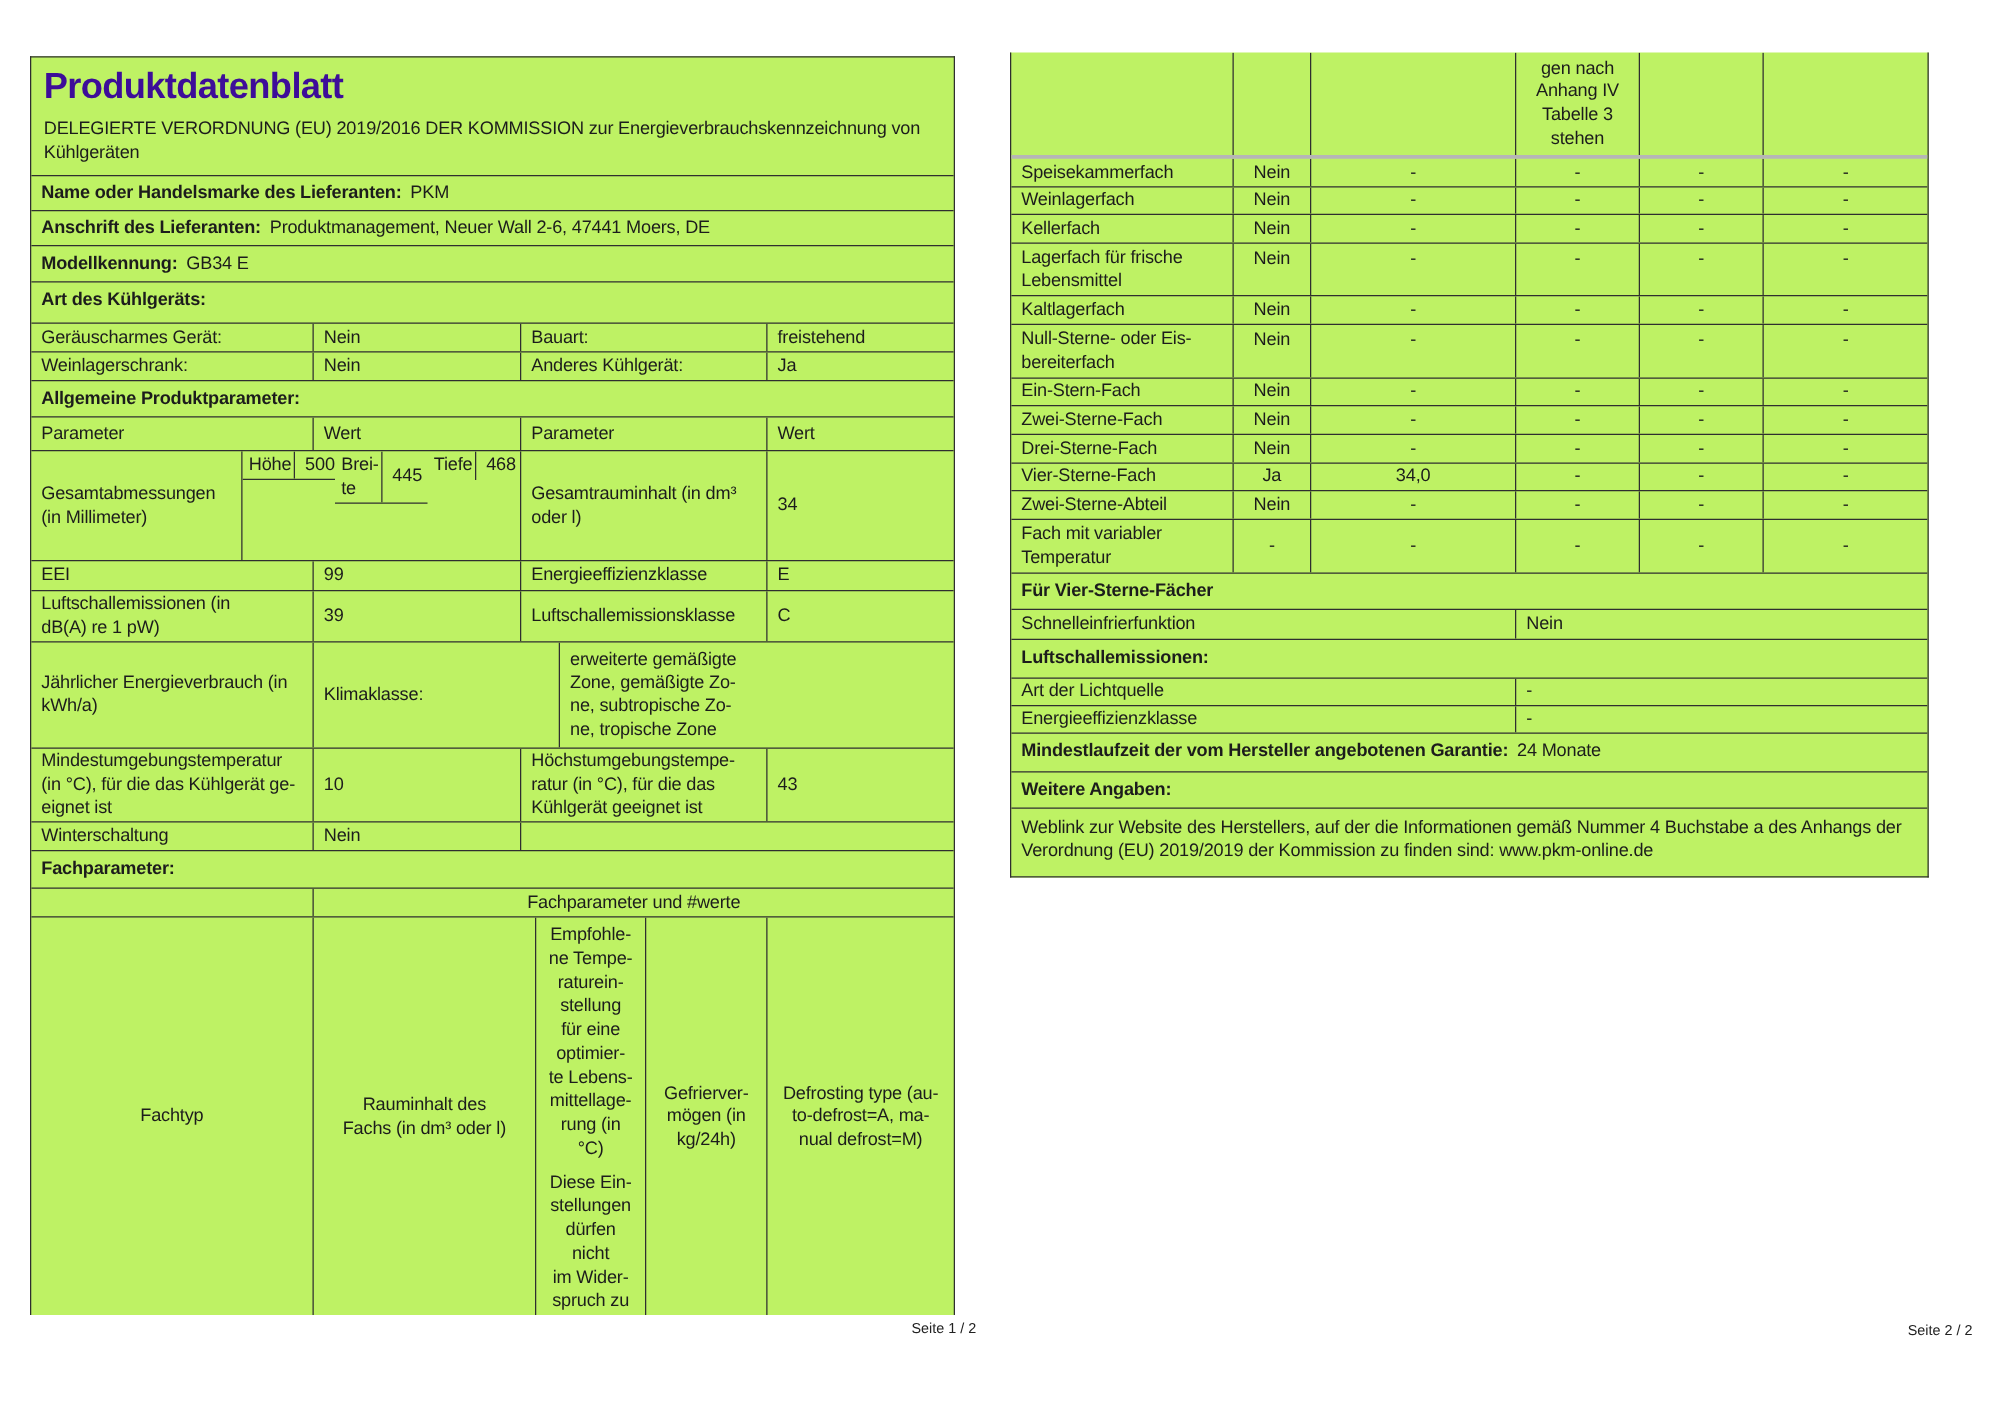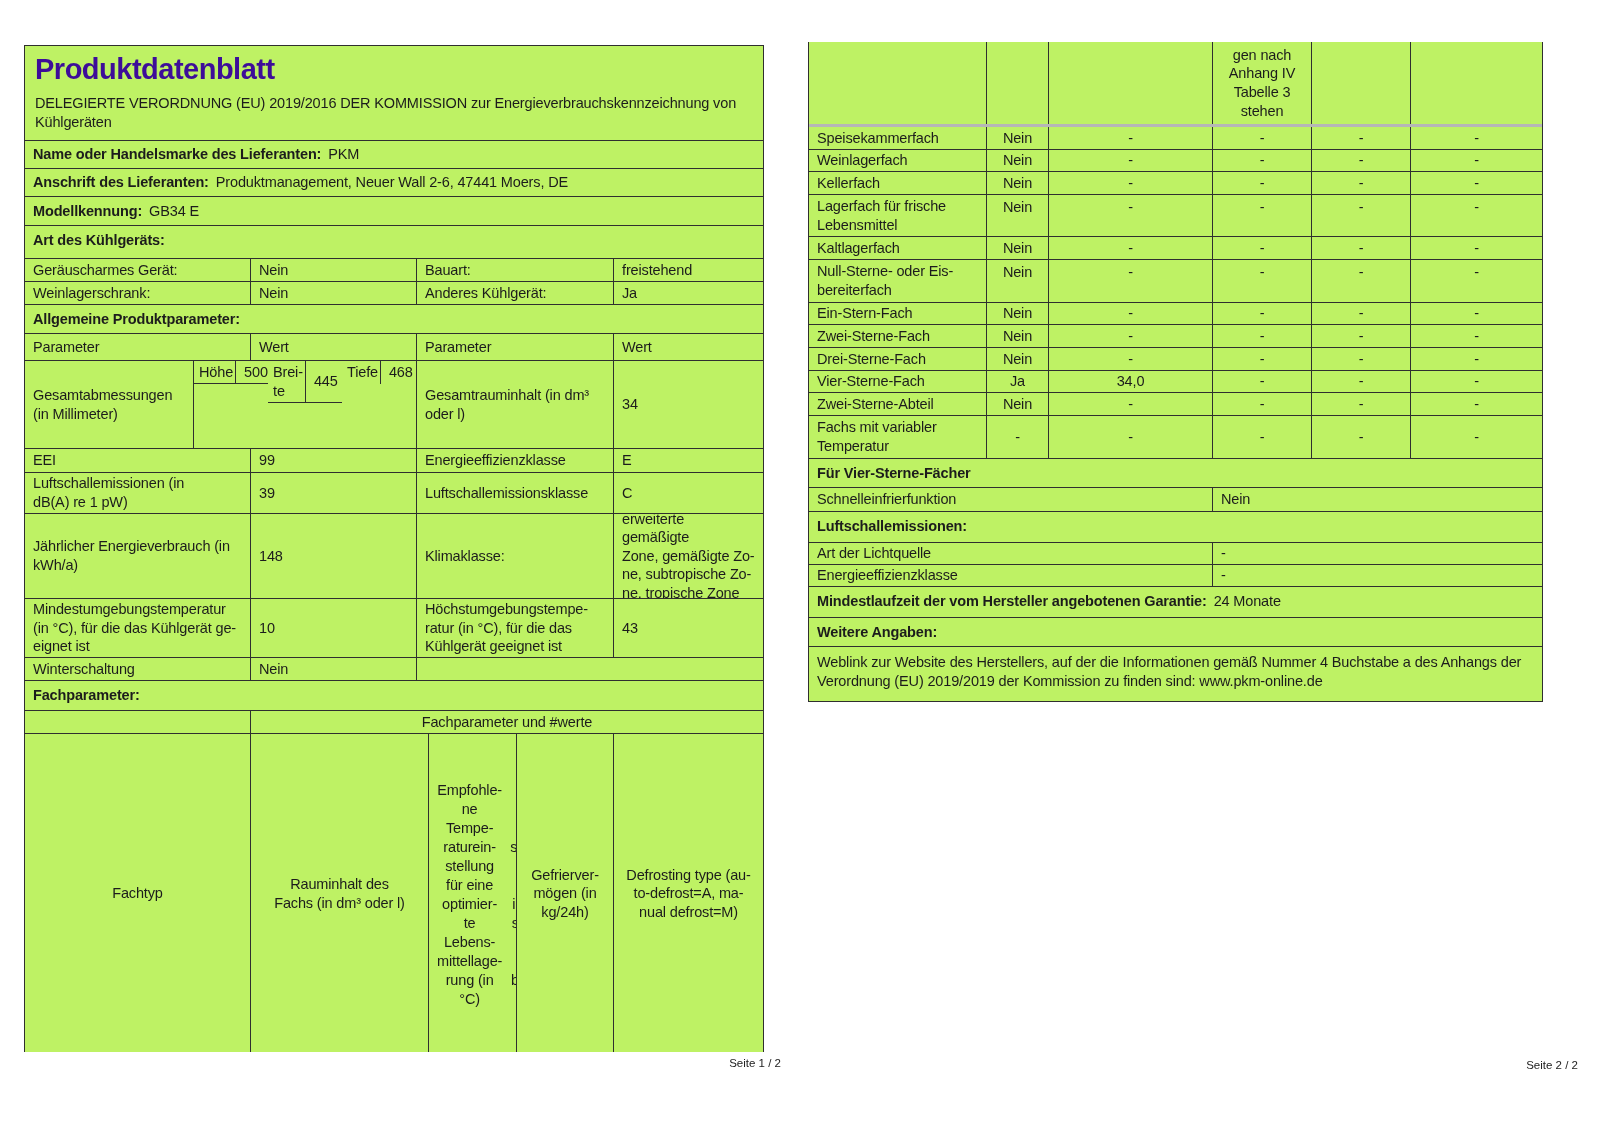--- a/index.html
+++ b/index.html
@@ -19,21 +19,21 @@
   .b{font-weight:bold;}
   .val{margin-left:7px;font-weight:normal;}
   .titleblock{box-sizing:border-box;border-bottom:1px solid #2f2f2f;height:95px;padding:7px 10px 0 10px;}
   .doctitle{font-size:29px;font-weight:bold;letter-spacing:-0.5px;color:#3d0d99;line-height:1.15;}
   .regtext{margin-top:8px;white-space:pre-line;}
   .col{flex-direction:row;align-items:stretch;padding:0;}
   .subrow{display:flex;box-sizing:border-box;overflow:hidden;}
   .subrow .k{box-sizing:border-box;width:57px;border-right:1px solid #2f2f2f;padding:1px 2px 1px 5px;display:flex;align-items:center;white-space:pre-line;}
   .subrow .v{box-sizing:border-box;flex:1;padding:1px 8px;display:flex;align-items:center;}
   .subline{border-bottom:1px solid #2f2f2f;}
-  .tempcol{flex-direction:row;justify-content:flex-start;align-items:center;padding-top:5px;gap:8px;line-height:19px;text-align:center;}
+  .tempcol{flex-direction:column;justify-content:flex-start;align-items:center;padding-top:5px;gap:8px;line-height:19px;text-align:center;}
   .footer{position:absolute;font-size:11.5px;color:#222;text-align:right;letter-spacing:0;}
   #f1{left:24px;top:1056px;width:757px;}
   #f2{left:808px;top:1058px;width:770px;}
 </style>
 </head>
 <body>
 
 <div class="page" id="p1">
 
   <div class="titleblock">
@@ -126,21 +126,20 @@
     <div class="c bR ml" style="width:226px">Luftschallemissionen (in
 dB(A) re 1 pW)</div>
     <div class="c bR" style="width:166px">39</div>
     <div class="c bR" style="width:197px">Luftschallemissionsklasse</div>
     <div class="c last">C</div>
   </div>
 
   <div class="row" style="height:85px">
     <div class="c bR ml" style="width:226px">Jährlicher Energieverbrauch (in
 kWh/a)</div>
-    <div class="c bR" style="width:166px">148</div>
     <div class="c bR" style="width:197px">Klimaklasse:</div>
     <div class="c last ml">erweiterte gemäßigte
 Zone, gemäßigte Zo-
 ne, subtropische Zo-
 ne, tropische Zone</div>
   </div>
 
   <div class="row" style="height:59px">
     <div class="c bR ml" style="width:226px">Mindestumgebungstemperatur
 (in °C), für die das Kühlgerät ge-
@@ -310,21 +309,21 @@
   <div class="row" style="height:23px">
     <div class="c bR" style="width:178px">Zwei-Sterne-Abteil</div>
     <div class="c bR ctr" style="width:62px">Nein</div>
     <div class="c bR ctr" style="width:164px">-</div>
     <div class="c bR ctr" style="width:99px">-</div>
     <div class="c bR ctr" style="width:99px">-</div>
     <div class="c last ctr">-</div>
   </div>
 
   <div class="row" style="height:43px">
-    <div class="c bR ml" style="width:178px">Fachs mit variabler
+    <div class="c bR ml" style="width:178px">Fach mit variabler
 Temperatur</div>
     <div class="c bR ctr" style="width:62px">-</div>
     <div class="c bR ctr" style="width:164px">-</div>
     <div class="c bR ctr" style="width:99px">-</div>
     <div class="c bR ctr" style="width:99px">-</div>
     <div class="c last ctr">-</div>
   </div>
 
   <div class="row" style="height:29px">
     <div class="c sec last">Für Vier-Sterne-Fächer</div>

